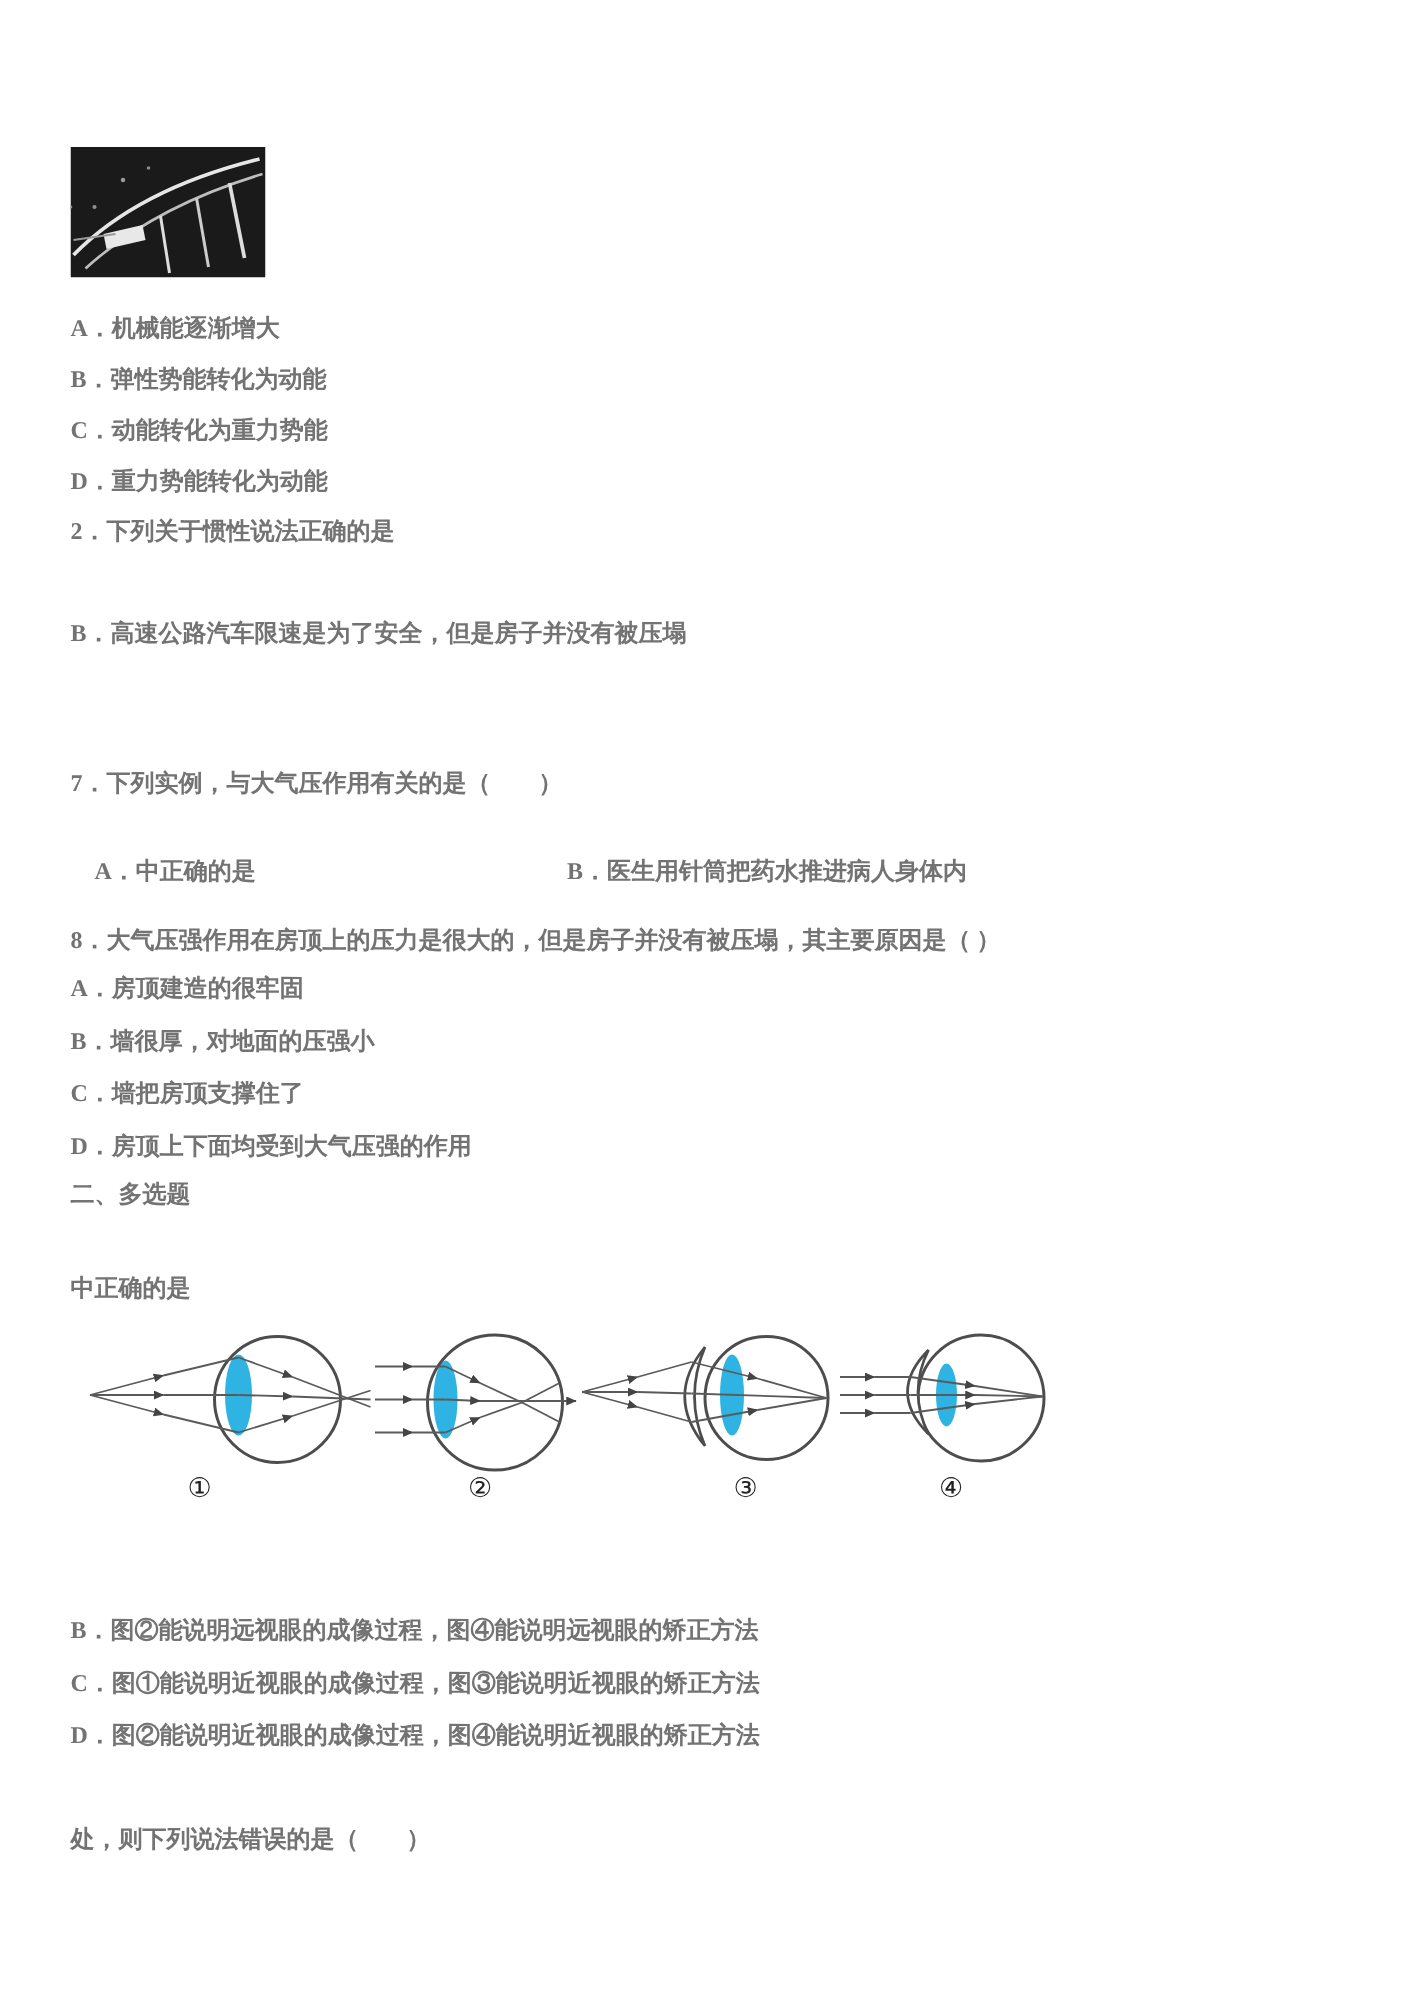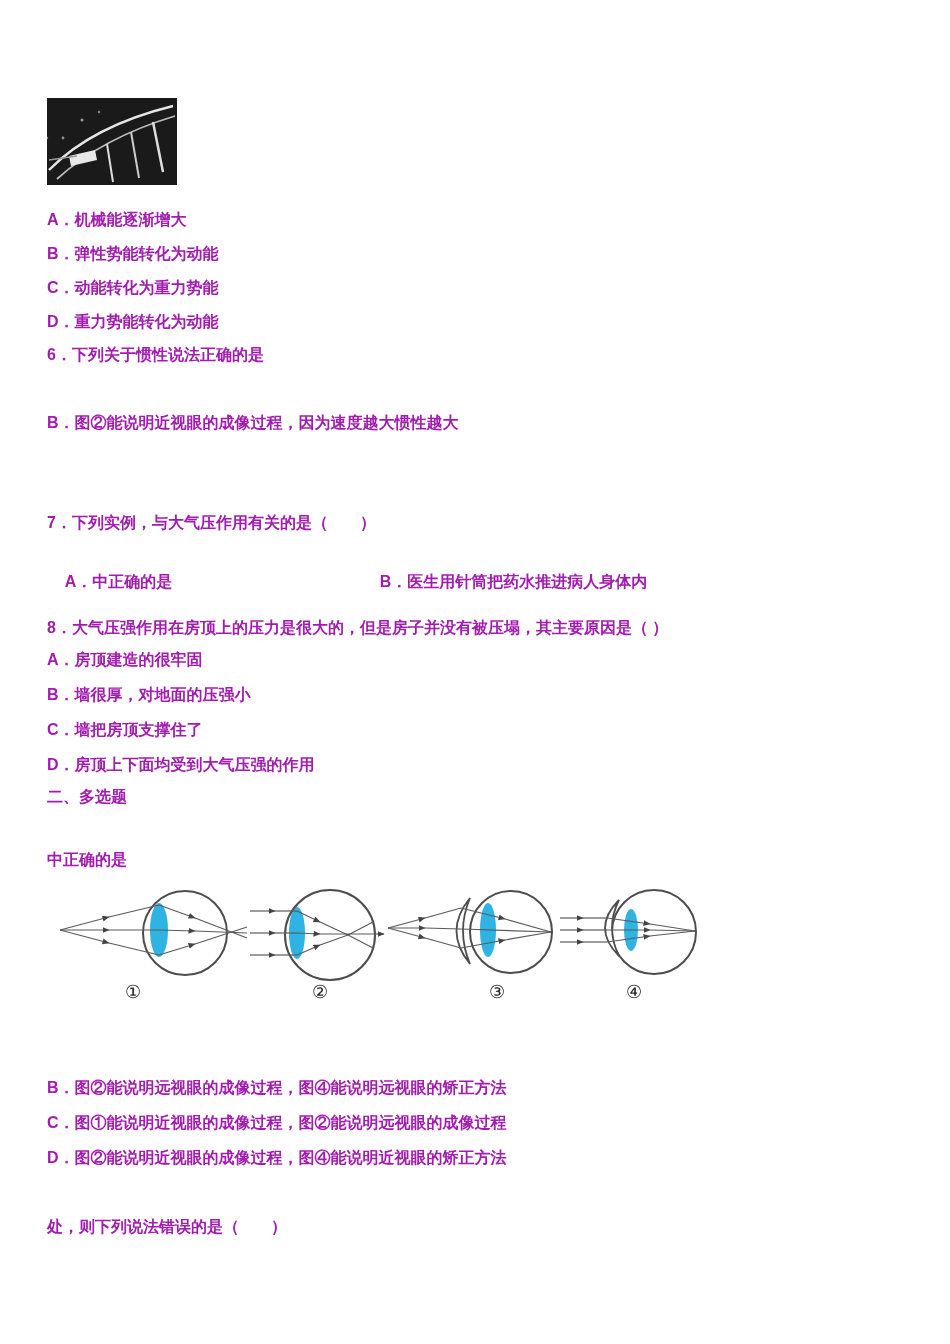--- a/index.html
+++ b/index.html
@@ -1,19 +1,19 @@
 <!DOCTYPE html>
 <html><head>
 <meta charset="utf-8">
 <style>
   html,body{margin:0;padding:0;background:#ffffff;}
   .page{
     position:relative;width:950px;height:1344px;background:#ffffff;
-    font-family:Liberation Sans, sans-serif;
-    font-weight:700;font-size:16px;color:#a21caf;overflow:hidden;
+    font-family:Liberation Serif, serif;
+    font-weight:700;font-size:16px;color:#737373;overflow:hidden;
   }
   .line{position:absolute;left:47px;line-height:22px;white-space:pre;}
   .col-l{display:inline-block;width:315px;}
   .photo{position:absolute;left:47px;top:98px;width:130px;height:87px;}
   .figure{position:absolute;left:35px;top:878px;width:700px;height:130px;}
   .vn{font-style:italic;}
   .fig-label{font-size:18px;font-weight:400;}
 </style>
 </head>
 <body>
@@ -35,22 +35,22 @@
       <circle cx="16" cy="40" r="1.4" fill="#8f8f8f" stroke="none"></circle>
       <circle cx="120, " cy="40" r="1.2" fill="#8f8f8f" stroke="none"></circle>
     </g>
   </svg>
 
   <div class="line" style="top:209px">A．机械能逐渐增大</div>
   <div class="line" style="top:243px">B．弹性势能转化为动能</div>
   <div class="line" style="top:277px">C．动能转化为重力势能</div>
   <div class="line" style="top:311px">D．重力势能转化为动能</div>
 
-  <div class="line" style="top:344px">6．下列关于惯性说法正确的是</div>
-  <div class="line" style="top:412px">B．图②能说明近视眼的成像过程，因为速度越大惯性越大</div>
+  <div class="line" style="top:344px">2．下列关于惯性说法正确的是</div>
+  <div class="line" style="top:412px">B．高速公路汽车限速是为了安全，但是房子并没有被压塌</div>
 
   <div class="line" style="top:512px">7．下列实例，与大气压作用有关的是（　　）</div>
   <div class="line" style="top:549px">
     <span class="col-l">A．中正确的是</span><span>B．医生用针筒把药水推进病人身体内</span>
   </div>
 
   <div class="line" style="top:617px">8．大气压强作用在房顶上的压力是很大的，但是房子并没有被压塌，其主要原因是（ ）</div>
   <div class="line" style="top:649px">A．房顶建造的很牢固</div>
   <div class="line" style="top:684px">B．墙很厚，对地面的压强小</div>
   <div class="line" style="top:719px">C．墙把房顶支撑住了</div>
@@ -146,18 +146,18 @@
         <line x1="525" y1="64" x2="548" y2="64" marker-end="url(#arw)"></line>
           <line x1="548" y1="64" x2="572" y2="64"></line>
         <line x1="572" y1="64" x2="615" y2="58" marker-end="url(#arw)"></line>
           <line x1="615" y1="58" x2="660" y2="53"></line>
       </g>
       <text x="599" y="120" text-anchor="middle" fill="#222" stroke="none" class="fig-label">④</text>
     </g>
   </svg>
 
   <div class="line" style="top:1077px">B．图②能说明远视眼的成像过程，图④能说明远视眼的矫正方法</div>
-  <div class="line" style="top:1112px">C．图①能说明近视眼的成像过程，图②能说明远视眼的成像过程</div>
+  <div class="line" style="top:1112px">C．图①能说明近视眼的成像过程，图③能说明近视眼的矫正方法</div>
   <div class="line" style="top:1147px">D．图②能说明近视眼的成像过程，图④能说明近视眼的矫正方法</div>
 
   <div class="line" style="top:1216px">处，则下列说法错误的是（　　）</div>
 
 </div>
 
 </body></html>

